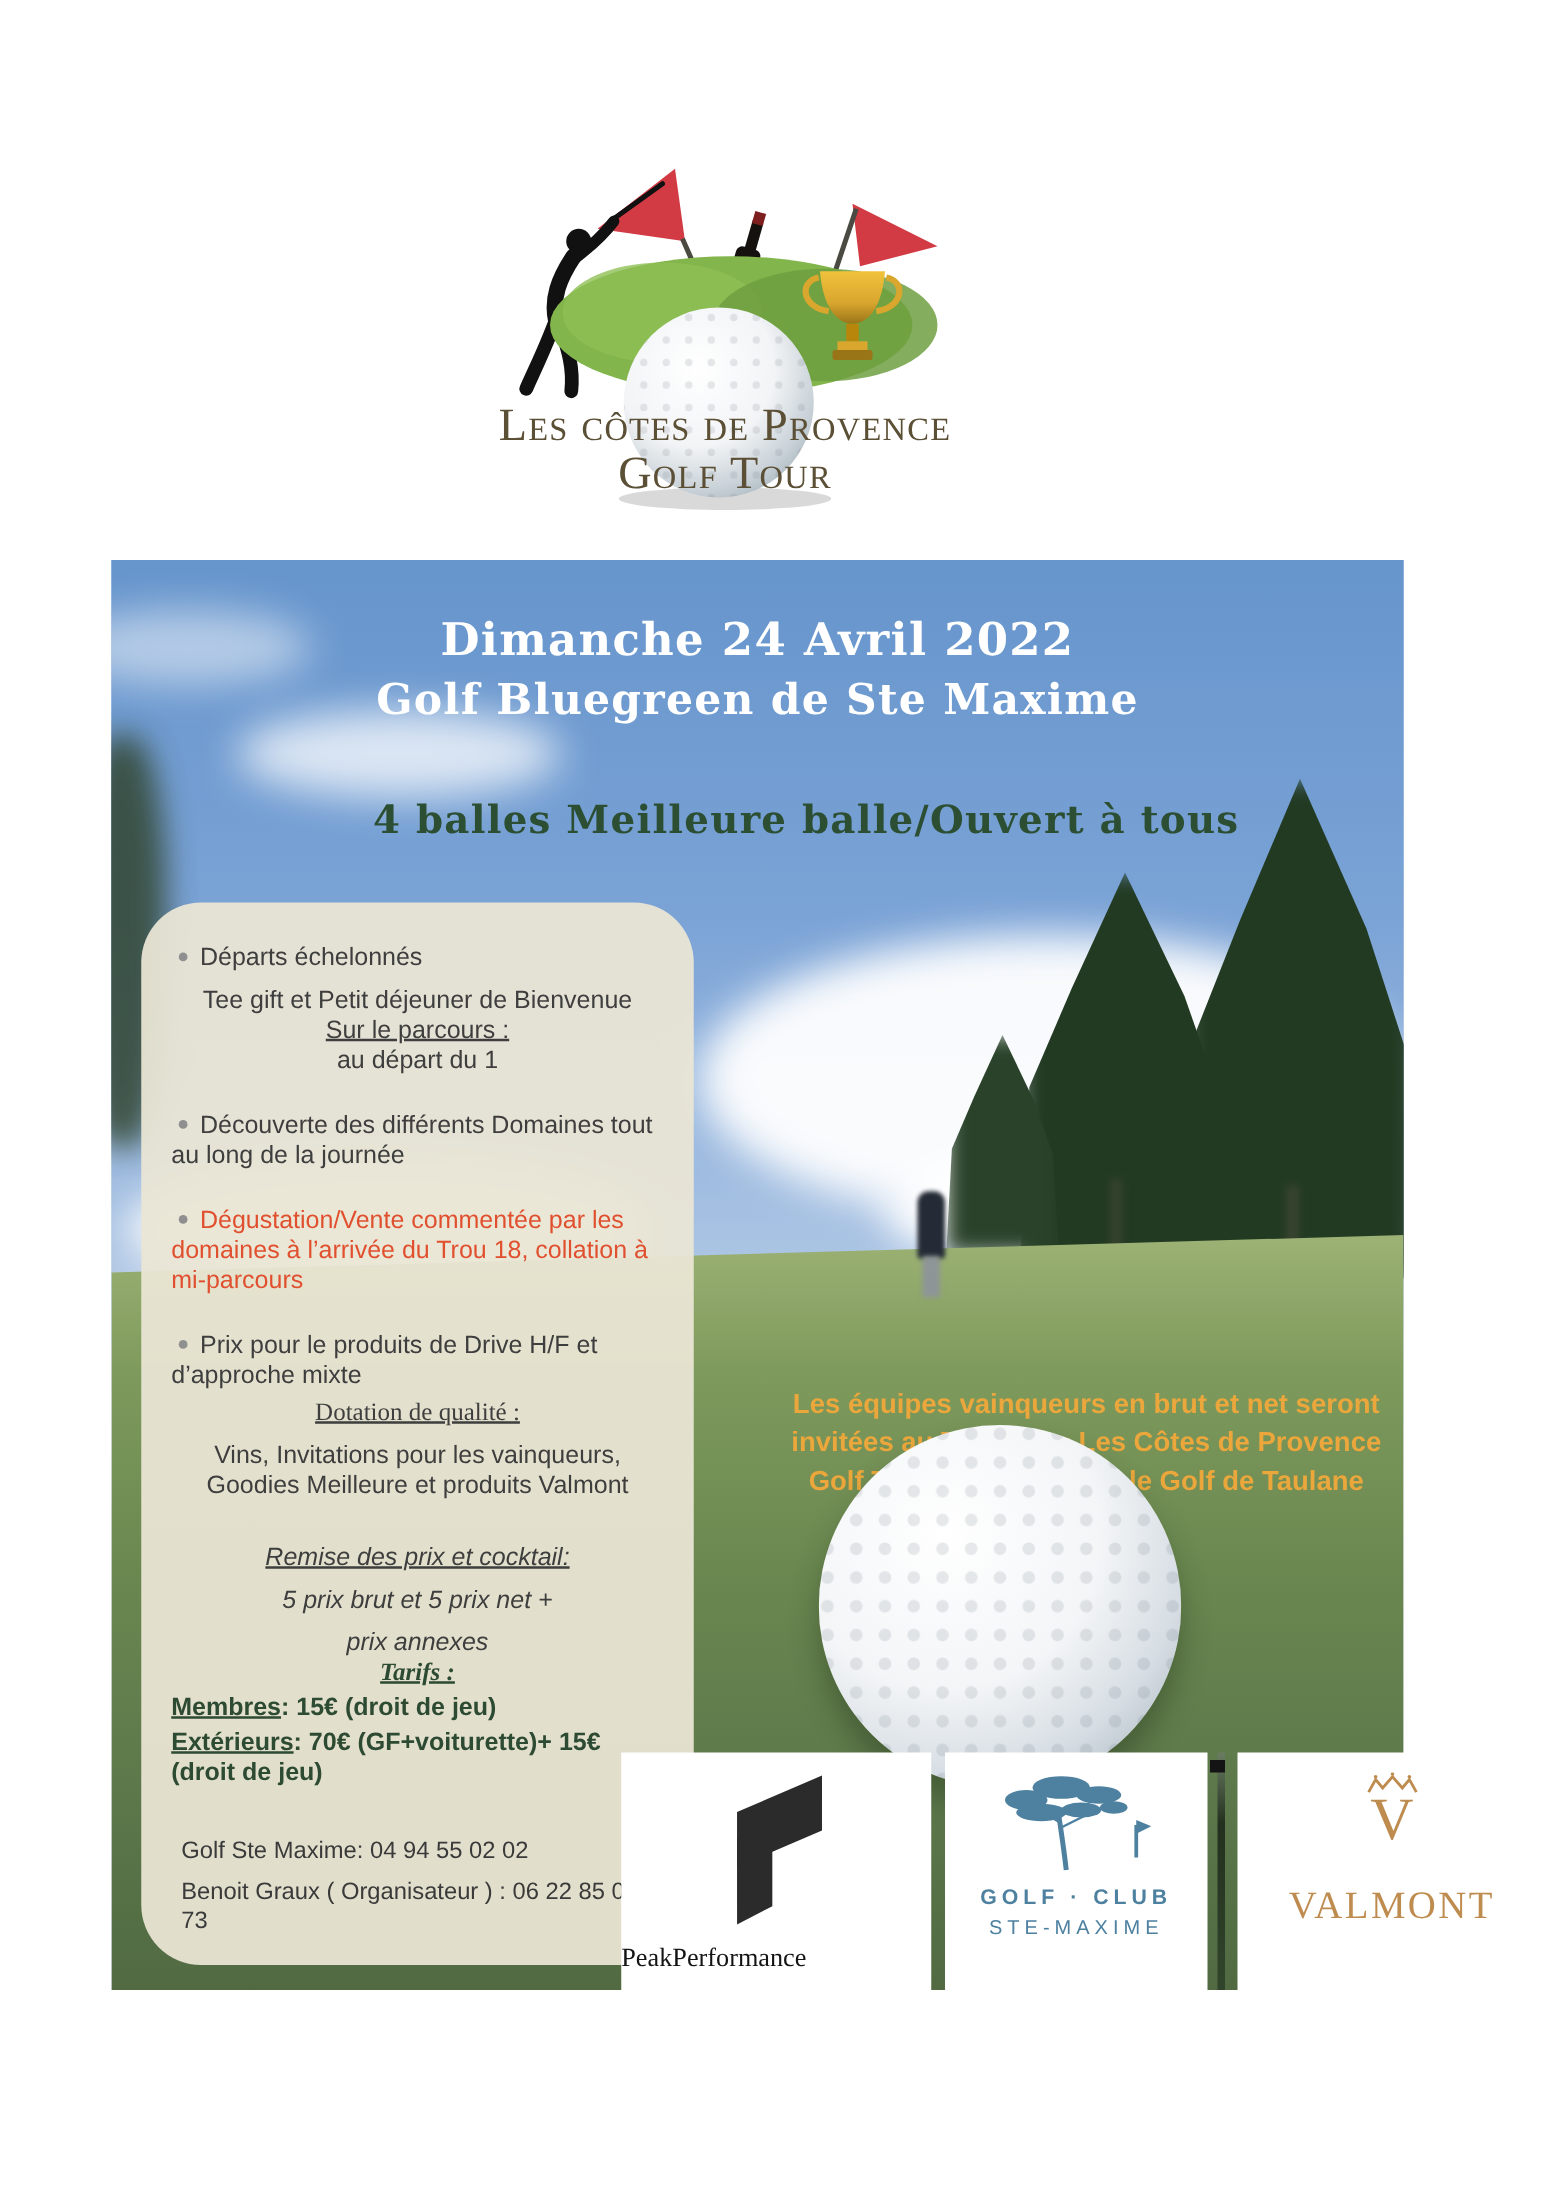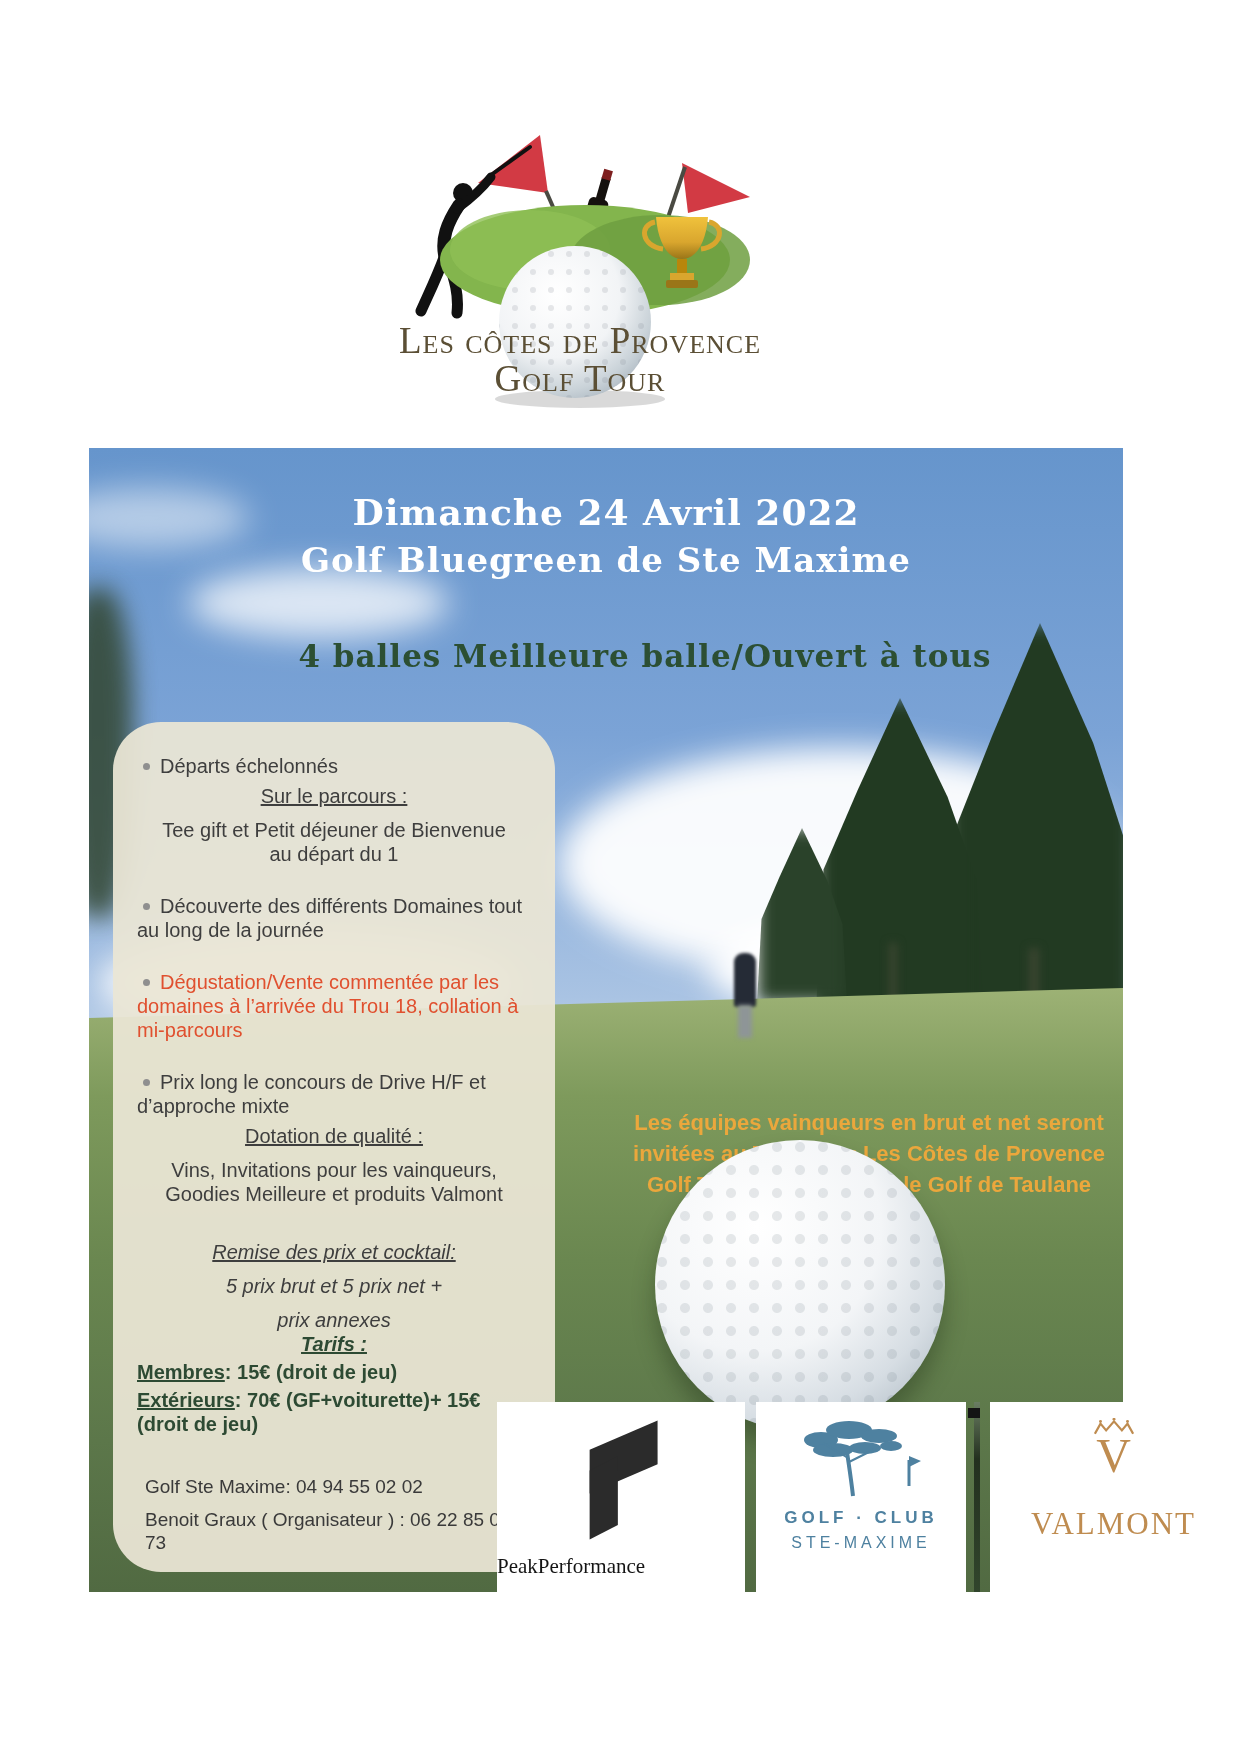--- a/index.html
+++ b/index.html
@@ -41,21 +41,21 @@
          color:#3e3e3e;font-size:20px;line-height:1.2;}
   .li{margin:0 0 6px 0;}
   .dot{display:inline-block;width:7px;height:7px;border-radius:50%;background:#8f8f8f;
        margin:0 10px 3px 6px;}
   .center{text-align:center;}
   .u{text-decoration:underline;}
   .it{font-style:italic;}
   .red{color:#e0502f;}
   .grn{color:#2d4a33;}
   .b{font-weight:bold;}
-  .mt-sm{margin-top:10px;} .mt-md{margin-top:28px;} .mt-lg{} .mt-xl{margin-top:34px;}
+  .mt-sm{margin-top:10px;} .mt-md{margin-top:28px;} .mt-lg{font-family:Liberation Serif, serif;} .mt-xl{margin-top:34px;}
   .contact{font-size:19px;color:#3a3a3a;margin-top:10px;padding-left:8px;}
   .contact-first{margin-top:40px;}
 
   
   .invitation{position:absolute;left:540px;top:660px;width:480px;text-align:center;
               font-size:22px;font-weight:bold;line-height:1.4;color:#eba73c;}
 
   
   .big-ball{position:absolute;left:566px;top:692px;width:290px;height:290px;border-radius:50%;
             background-image:
@@ -181,32 +181,32 @@
     <div class="person-legs"></div>
 
     <div class="title title-date">Dimanche 24 Avril 2022</div>
     <div class="title title-venue">Golf Bluegreen de Ste Maxime</div>
     <div class="title title-format">4 balles Meilleure balle/Ouvert à tous</div>
 
     <div class="panel">
       <div class="li">
         <span class="dot"></span><span>Départs échelonnés</span>
       </div>
+      <div class="center mt-sm">Tee gift et Petit déjeuner de Bienvenue</div>
       <div class="center u">Sur le parcours :</div>
-      <div class="center mt-sm">Tee gift et Petit déjeuner de Bienvenue</div>
       <div class="center">au départ du 1</div>
 
       <div class="li mt-md">
         <span class="dot"></span><span>Découverte des différents Domaines tout au long de la journée</span>
       </div>
       <div class="li mt-md red">
         <span class="dot"></span><span>Dégustation/Vente commentée par les domaines à l’arrivée du Trou 18, collation à mi-parcours</span>
       </div>
       <div class="li mt-md">
-        <span class="dot"></span><span>Prix long le concours de Drive H/F et d’approche mixte</span>
+        <span class="dot"></span><span>Prix pour le produits de Drive H/F et d’approche mixte</span>
       </div>
 
       <div class="center u mt-lg">Dotation de qualité :</div>
       <div class="center mt-sm">Vins, Invitations pour les vainqueurs,</div>
       <div class="center">Goodies Meilleure et produits Valmont</div>
 
       <div class="center u it mt-xl">Remise des prix et cocktail:</div>
       <div class="center it mt-sm">5 prix brut et 5 prix net +</div>
       <div class="center it mt-sm">prix annexes</div>
 

